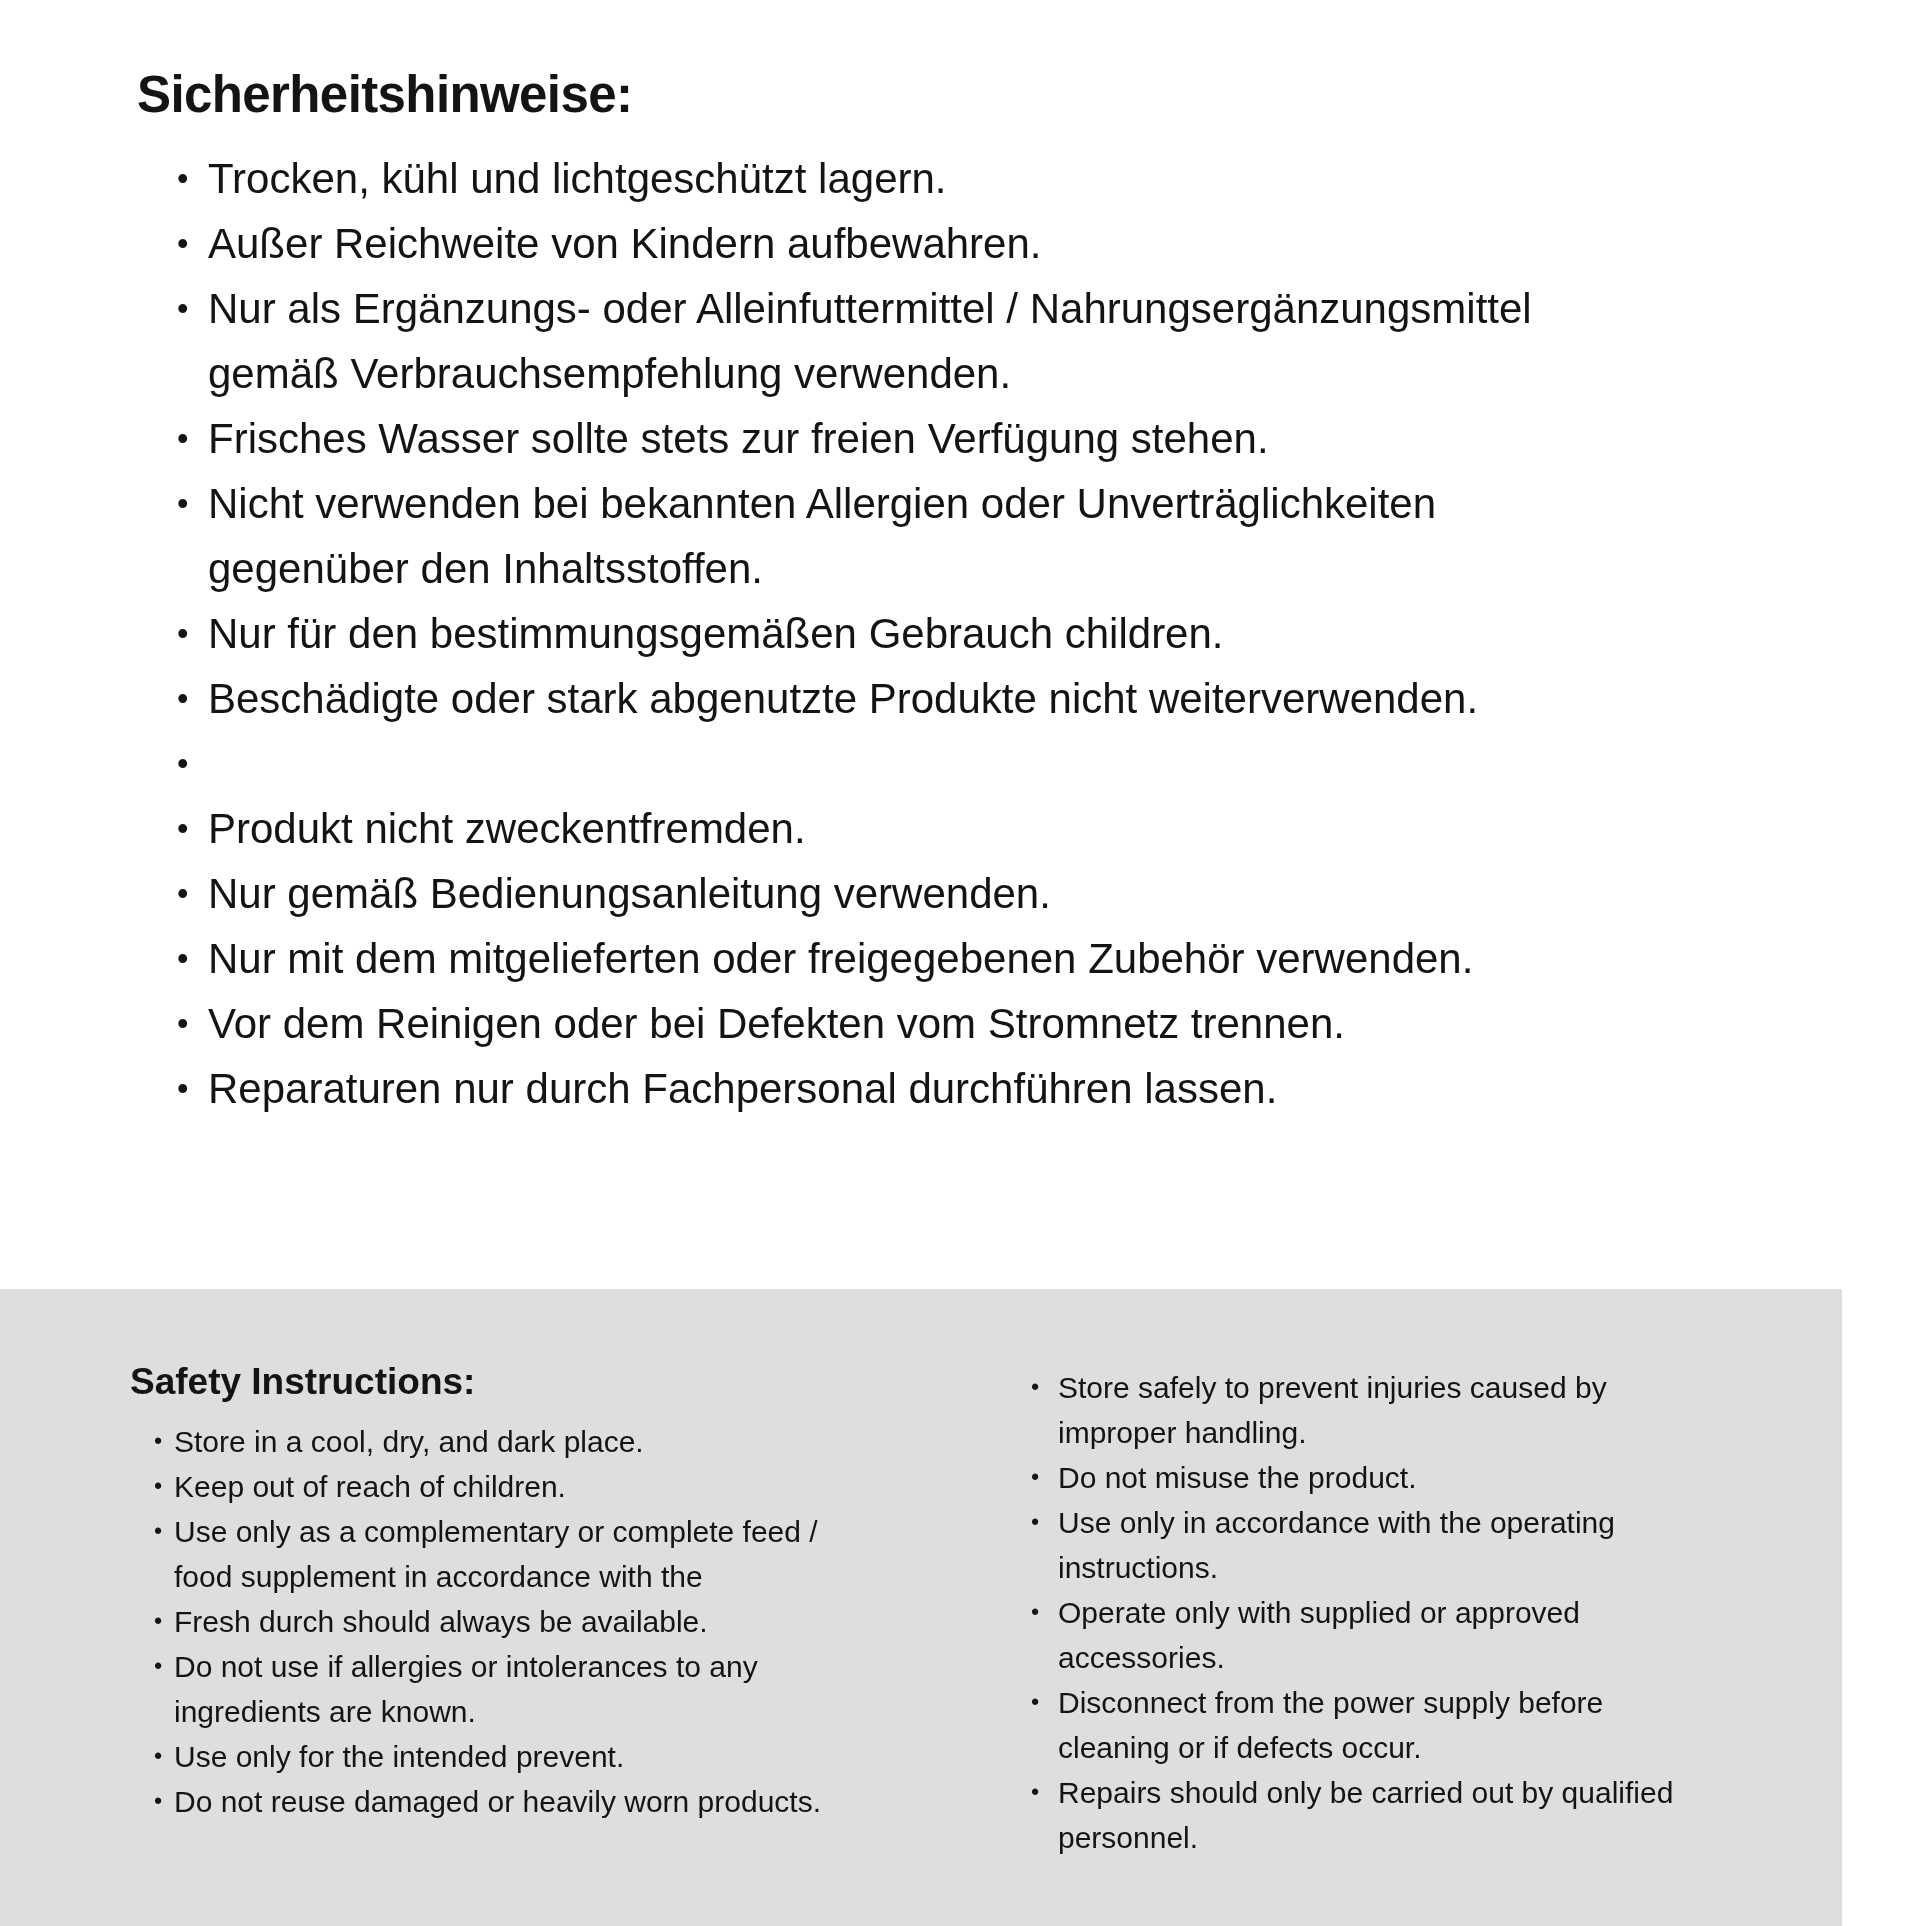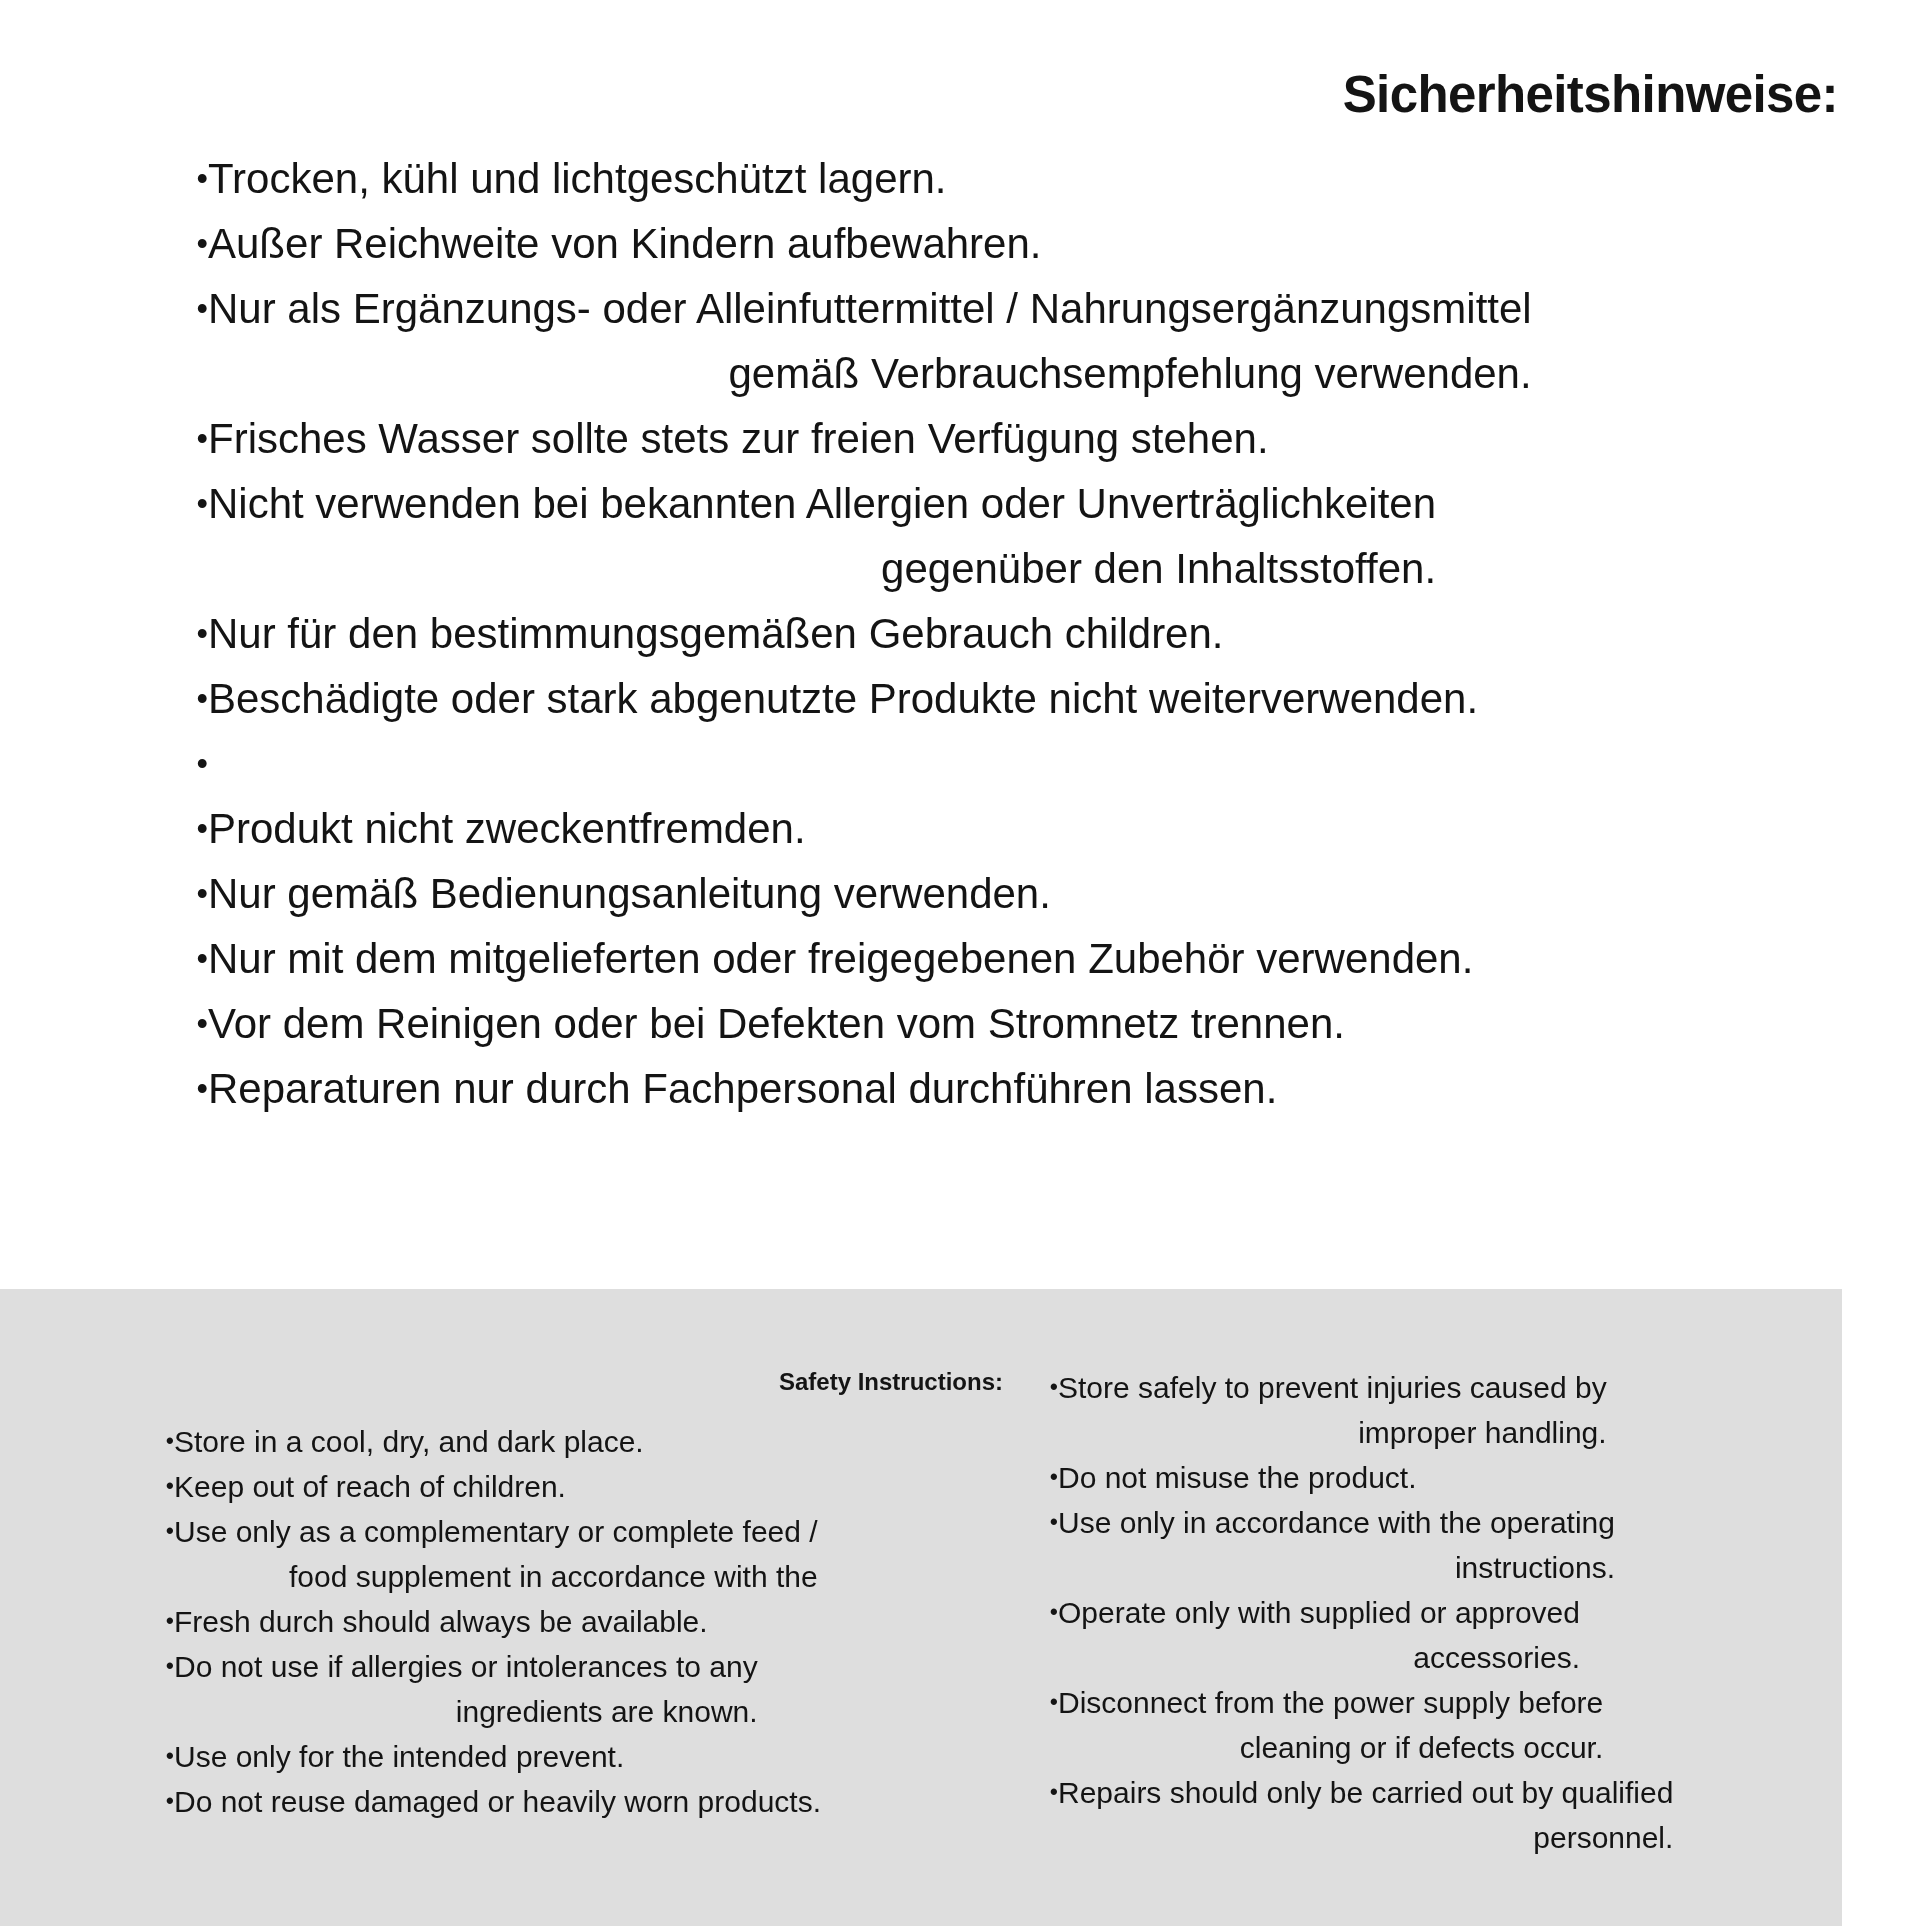--- a/index.html
+++ b/index.html
@@ -8,21 +8,20 @@
     background: #ffffff;
   }
   .page {
     position: relative;
     width: 1842px;
     height: 1926px;
     background: #ffffff;
     font-family: "Liberation Sans", sans-serif;
     color: #141414;
     overflow: hidden;
-    text-align: right;
   }
   .band {
     position: absolute;
     left: 0;
     top: 1289px;
     width: 1926px;
     height: 638px;
     background: #dedede;
   }
   
@@ -69,21 +68,21 @@
     left: 130px;
     top: 1362px;
     width: 873px;
   }
   .en-right {
     left: 1031px;
     top: 1365px;
     width: 854px;
   }
   .en-title {
-    font-size: 24px;
+    font-size: 37px;
     font-weight: 700;
     line-height: 39px;
     white-space: nowrap;
   }
   .en-list {
     list-style: none;
     padding: 0;
     font-size: 30px;
     line-height: 45px;
   }

